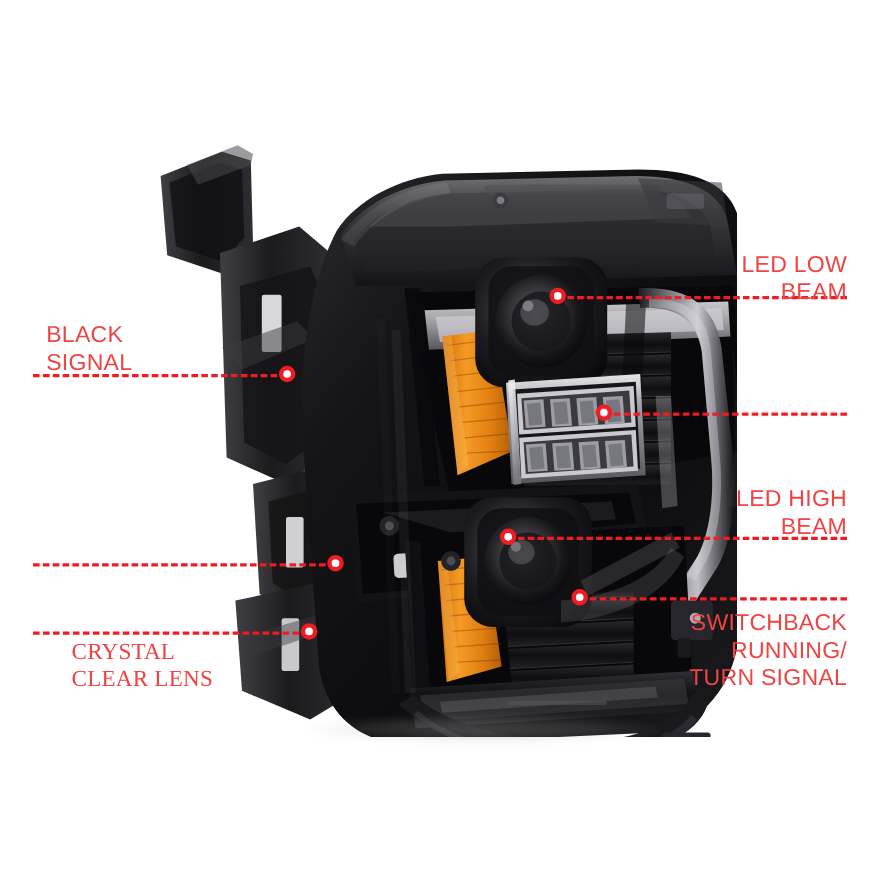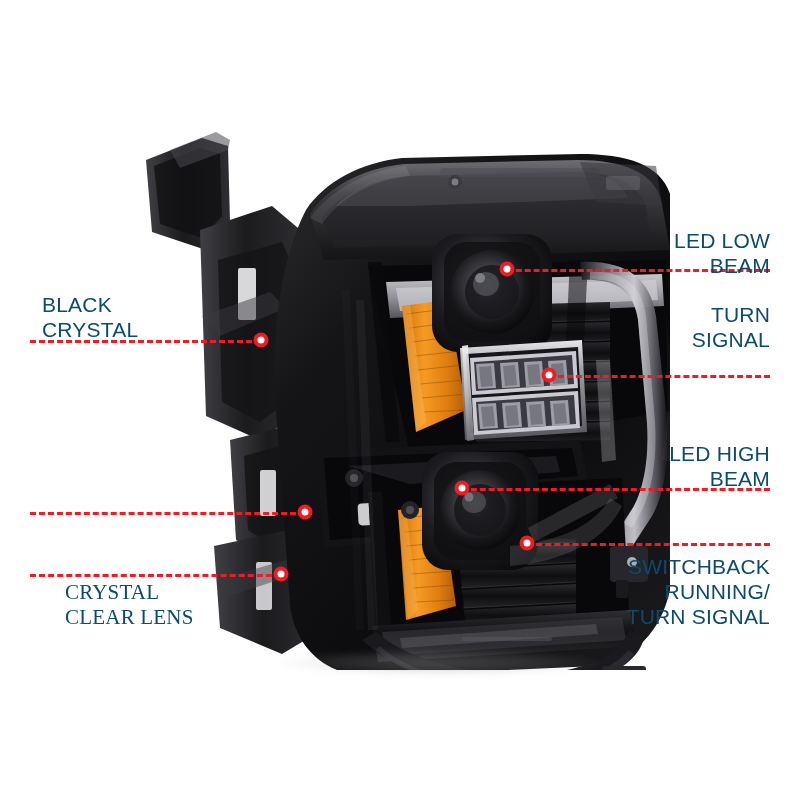--- a/index.html
+++ b/index.html
@@ -15,21 +15,21 @@
     position: relative;
     width: 800px;
     height: 800px;
     background: #ffffff;
     overflow: hidden;
   }
 
   
   .callout-label {
     position: absolute;
-    color: #0c4a6e;
+    color: #ef4444;
     font-family: "Liberation Sans", sans-serif;
     font-size: 21px;
     line-height: 25px;
     font-weight: 400;
     letter-spacing: 0.2px;
     white-space: pre;
   }
   .callout-label.align-right { text-align: right; }
   .callout-label.align-left  { text-align: left; }
 
@@ -490,38 +490,36 @@
     <div class="shadow-blob"></div>
   </div>
 
   <div class="leader" style="left:507px; top:269px; width:263px;"></div>
   <div class="dot" style="left:507px; top:269px;"></div>
   <div class="callout-label align-right" style="left:563px; top:228px; width:207px;">LED LOW
 BEAM</div>
 
   <div class="leader" style="left:549px; top:375px; width:221px;"></div>
   <div class="dot" style="left:549px; top:375px;"></div>
-  <div class="callout-label align-right" style="left:563px; top:302px; width:207px;">TURN
-SIGNAL</div>
 
   <div class="leader" style="left:462px; top:488px; width:308px;"></div>
   <div class="dot" style="left:462px; top:488px;"></div>
   <div class="callout-label align-right" style="left:563px; top:441px; width:207px;">LED HIGH
 BEAM</div>
 
   <div class="leader" style="left:527px; top:543px; width:243px;"></div>
   <div class="dot" style="left:527px; top:543px;"></div>
   <div class="callout-label align-right" style="left:545px; top:554px; width:225px;">SWITCHBACK
 RUNNING/
 TURN SIGNAL</div>
 
   <div class="leader" style="left:30px; top:340px; width:231px;"></div>
   <div class="dot" style="left:261px; top:340px;"></div>
   <div class="callout-label align-left" style="left:42px; top:292px; width:220px;">BLACK
-CRYSTAL</div>
+SIGNAL</div>
 
   <div class="leader" style="left:30px; top:512px; width:275px;"></div>
   <div class="dot" style="left:305px; top:512px;"></div>
 
   <div class="leader" style="left:30px; top:574px; width:251px;"></div>
   <div class="dot" style="left:281px; top:574px;"></div>
   <div class="callout-label align-left" style="left:65px; top:580px; width:230px;font-family:Liberation Serif, serif;">CRYSTAL
 CLEAR LENS</div>
 
 </div>

